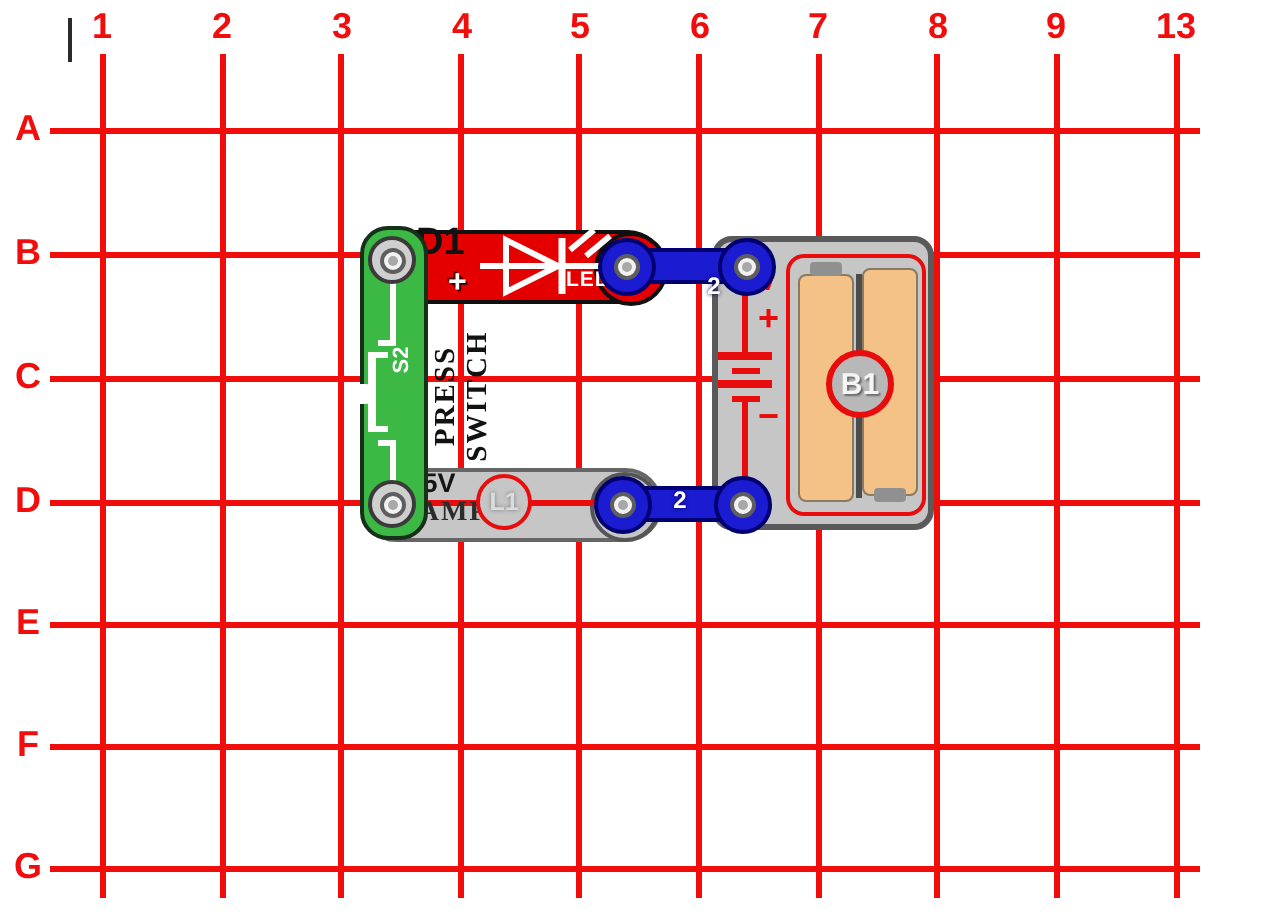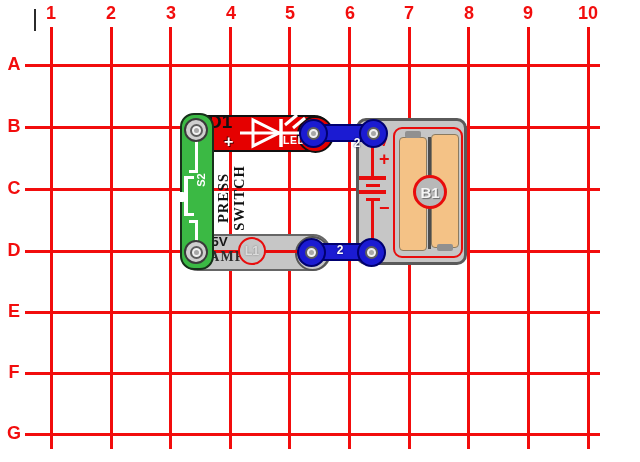--- a/index.html
+++ b/index.html
@@ -90,21 +90,21 @@
 
   <div class="collab" style="left:36px">1</div>
   <div class="collab" style="left:96px">2</div>
   <div class="collab" style="left:156px">3</div>
   <div class="collab" style="left:216px">4</div>
   <div class="collab" style="left:275px">5</div>
   <div class="collab" style="left:335px">6</div>
   <div class="collab" style="left:394px">7</div>
   <div class="collab" style="left:454px">8</div>
   <div class="collab" style="left:513px">9</div>
-  <div class="collab" style="left:573px">10</div>
+  <div class="collab" style="left:573px">13</div>
 
   <div class="rowlab" style="top:54px">A</div>
   <div class="rowlab" style="top:116px">B</div>
   <div class="rowlab" style="top:178px">C</div>
   <div class="rowlab" style="top:240px">D</div>
   <div class="rowlab" style="top:301px">E</div>
   <div class="rowlab" style="top:362px">F</div>
   <div class="rowlab" style="top:423px">G</div>
 
   <div class="body lamp-body"></div>

